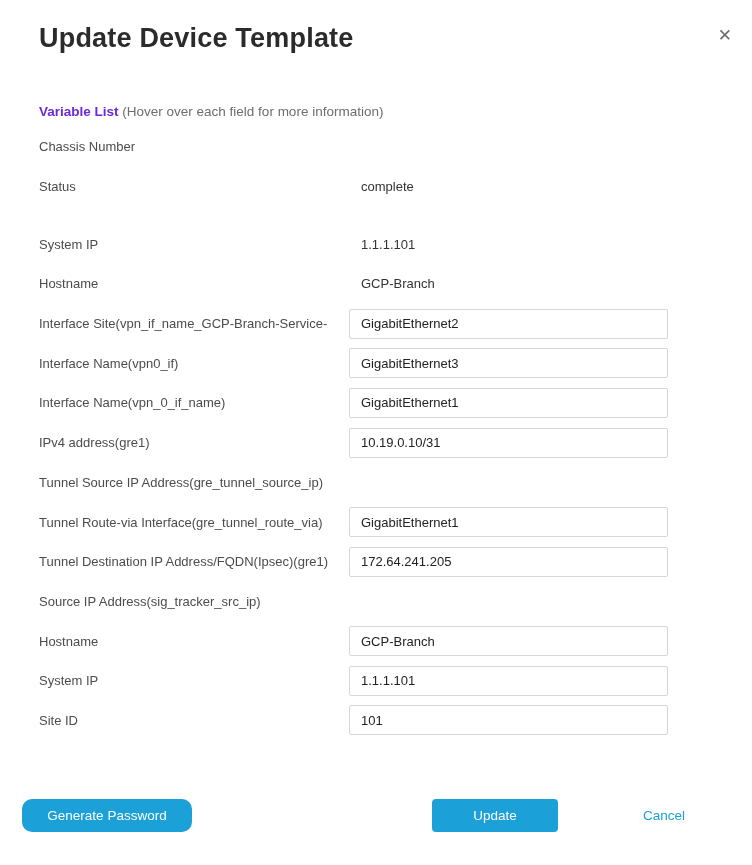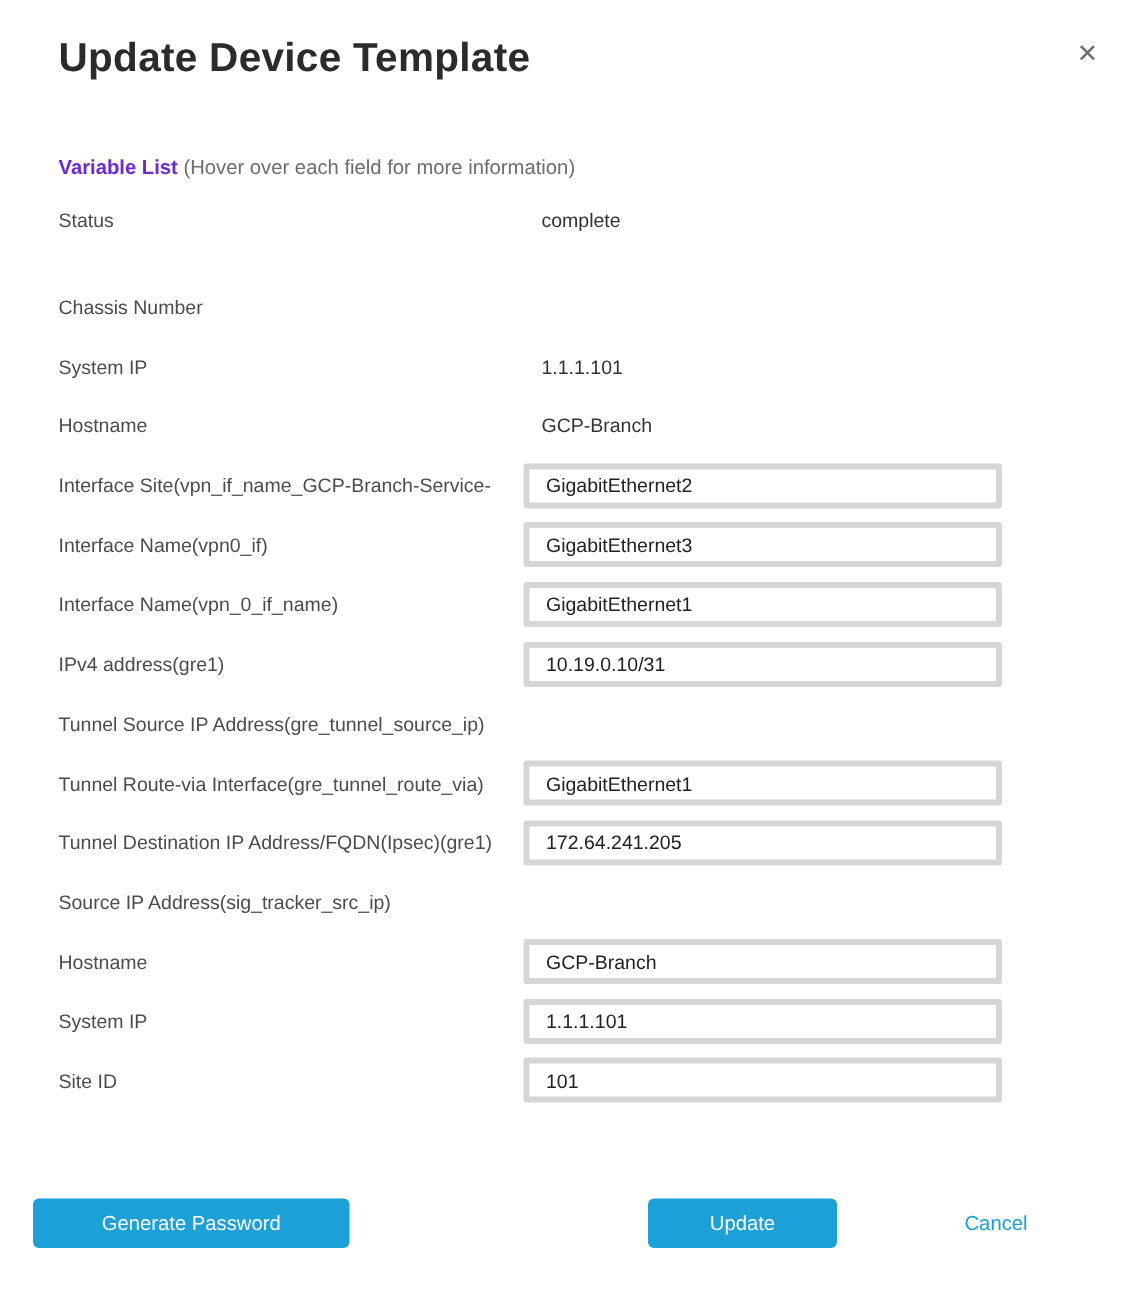--- a/index.html
+++ b/index.html
@@ -42,41 +42,41 @@
   .row.gap-after { margin-bottom: 18px; }
   .row-label {
     width: 310px; flex: 0 0 310px;
     font-size: 13px; color: #4c4c4c;
     white-space: nowrap; overflow: hidden;
   }
   .row-value { flex: 1 1 auto; display: flex; align-items: center; }
   .static-value { font-size: 13px; color: #333; margin-left: 12px; }
   .field-input {
     width: 319px; height: 30px;
-    border: 4px solid #14532d; border-radius: 2px;
+    border: 1px solid #14532d; border-radius: 2px;
     padding: 0 11px;
     font-family: "Liberation Sans", sans-serif;
     font-size: 13px; color: #222;
     background: #fff; outline: none;
   }
 
   .footer {
     position: relative;
     margin-top: 59px;
     height: 33px; width: 752px;
   }
   .btn {
     position: absolute; top: 0; height: 33px;
     border: none; border-radius: 4px;
     background: #1ba0d7; color: #ffffff;
     font-family: "Liberation Sans", sans-serif;
     font-size: 13.5px; cursor: pointer;
     display: flex; align-items: center; justify-content: center;
   }
-  .btn-generate { left: 22px; width: 211px; }
+  .btn-generate { left: 22px; width: 170px; border-radius: 10px; }
   .btn-update { left: 432px; width: 126px; }
   .cancel-link {
     position: absolute; top: 0; left: 643px; height: 33px;
     display: flex; align-items: center;
     background: none; border: none;
     font-family: "Liberation Sans", sans-serif;
     font-size: 13.5px; color: #1ba0d7; cursor: pointer;
   }
 </style>
 </head>
@@ -87,29 +87,29 @@
   <span class="close-x">✕</span>
 
   <h1 class="dialog-title">Update Device Template</h1>
 
   <div class="section-header">
     <span class="section-title">Variable List</span>
     <span class="section-hint"> </span><span class="section-hint">(Hover over each field for more information)</span>
   </div>
 
   <div class="rows">
+      <div class="row">
+      <div class="row-label">Chassis Number</div>
+      <div class="row-value"></div>
+    </div>
       <div class="row gap-after">
       <div class="row-label">Status</div>
       <div class="row-value">
           <span class="static-value">complete</span>
         </div>
-    </div>
-      <div class="row">
-      <div class="row-label">Chassis Number</div>
-      <div class="row-value"></div>
     </div>
       <div class="row">
       <div class="row-label">System IP</div>
       <div class="row-value">
           <span class="static-value">1.1.1.101</span>
         </div>
     </div>
       <div class="row">
       <div class="row-label">Hostname</div>
       <div class="row-value">

